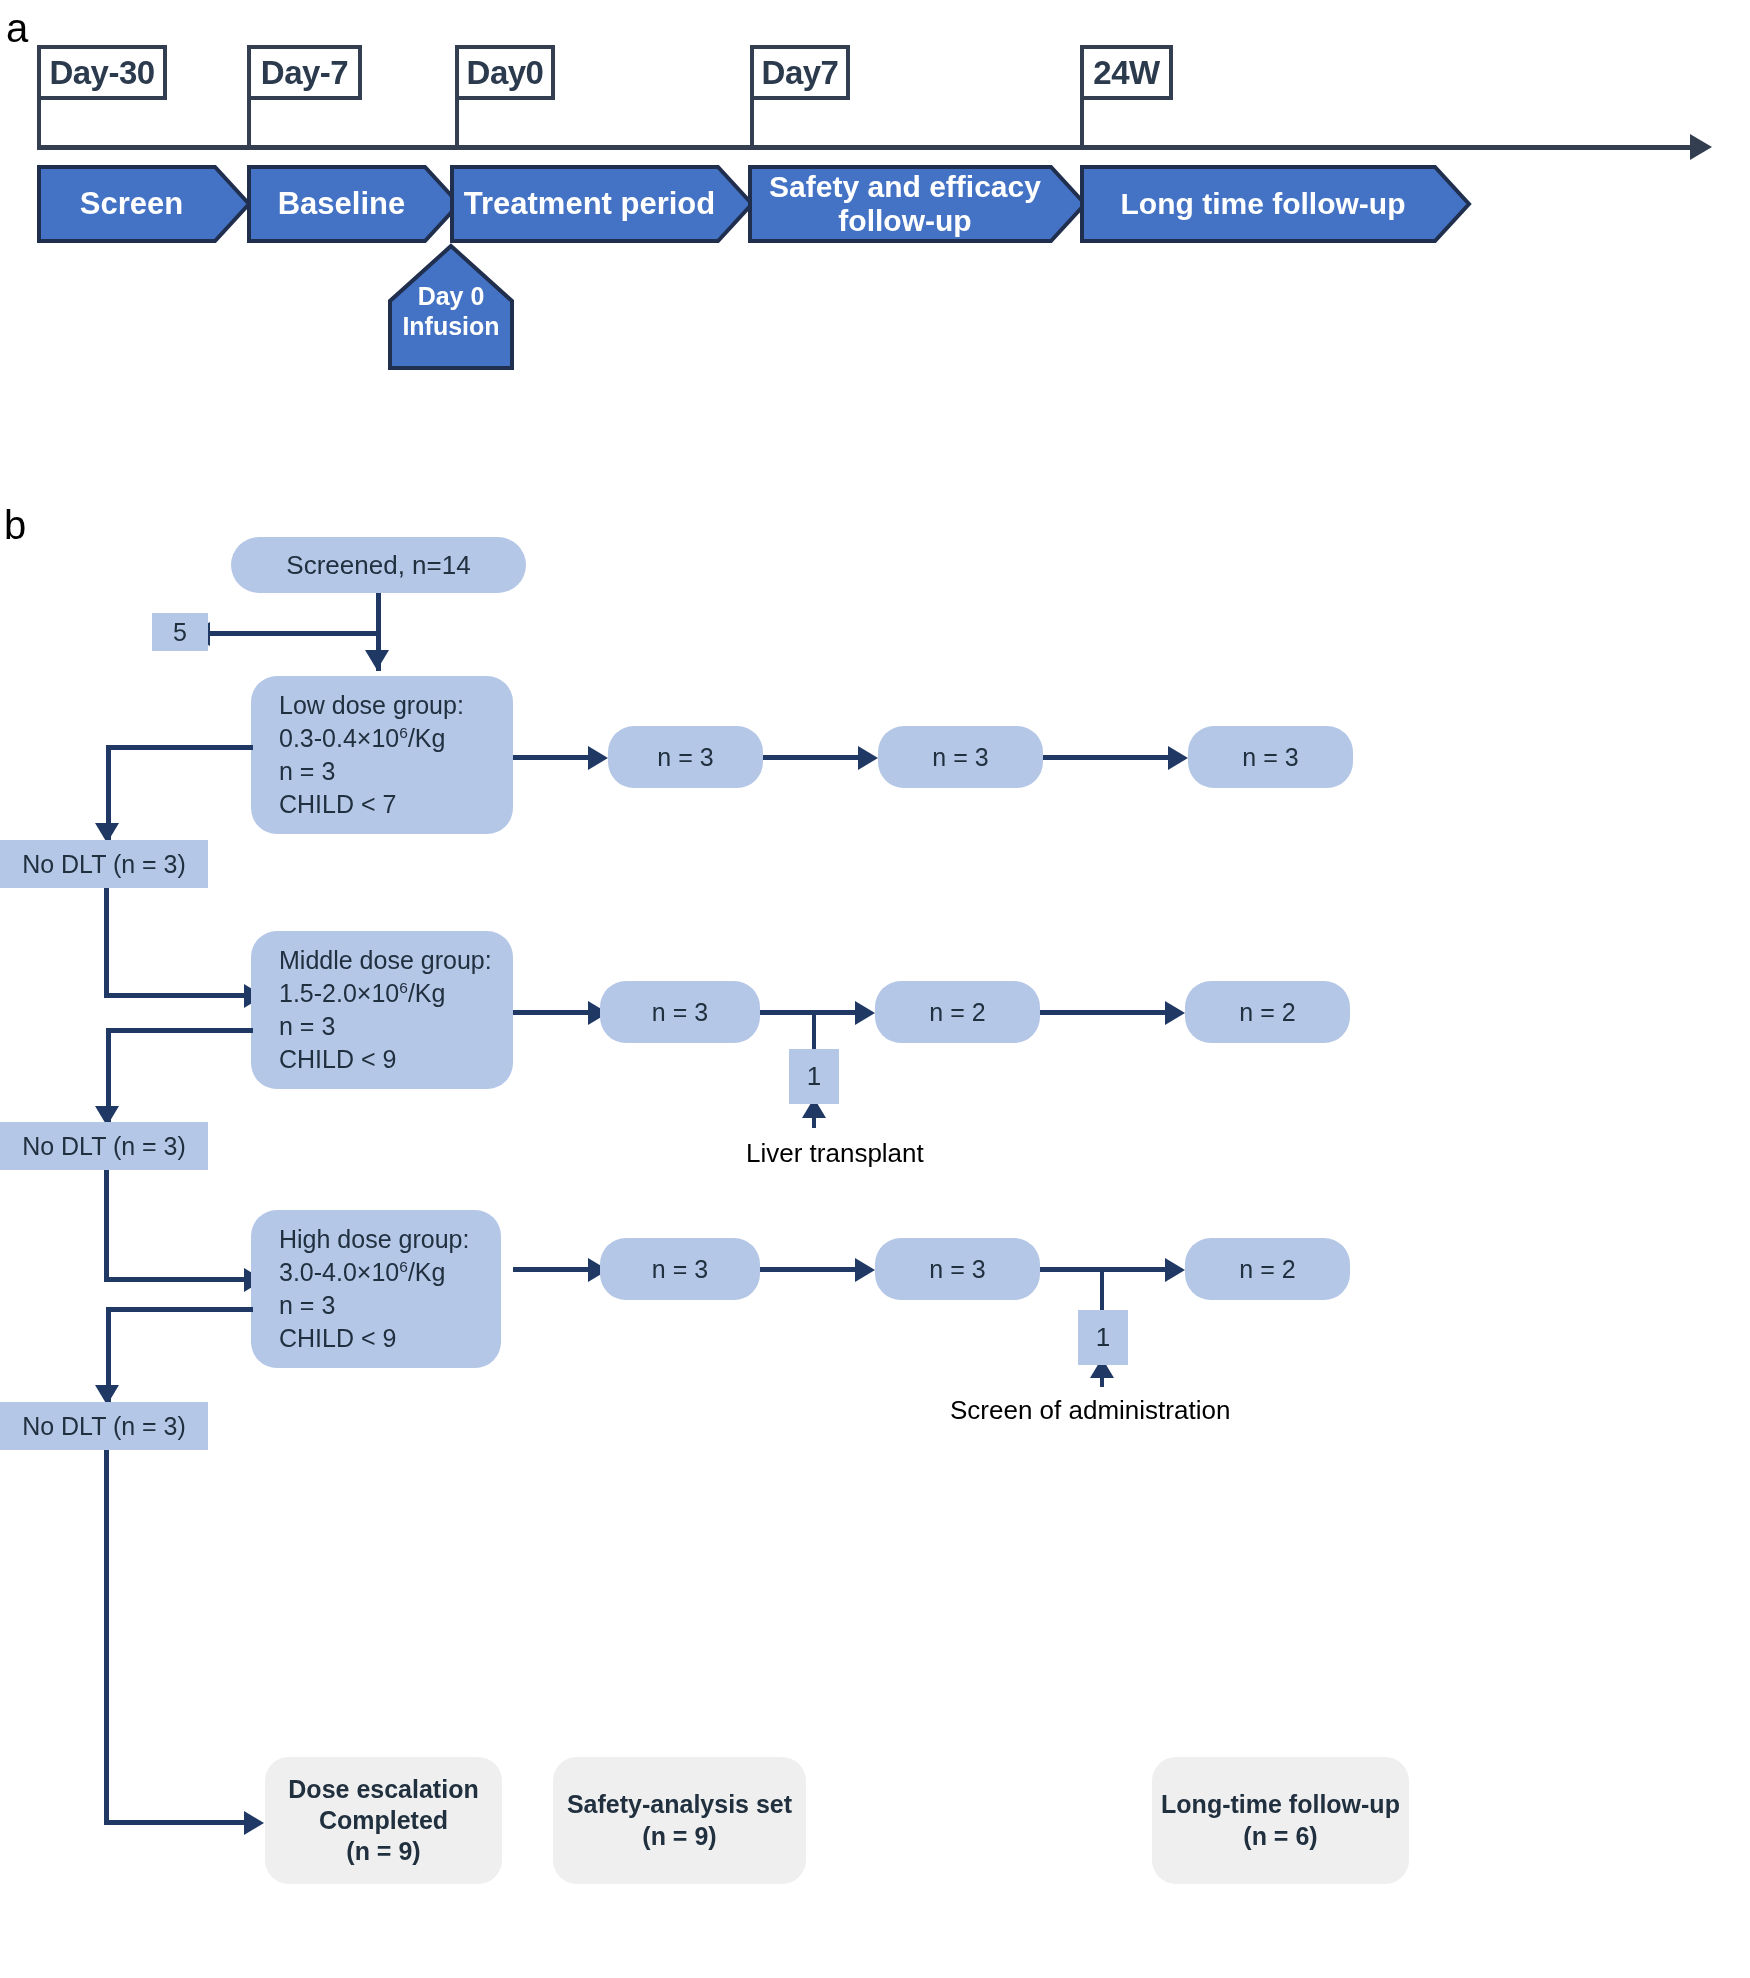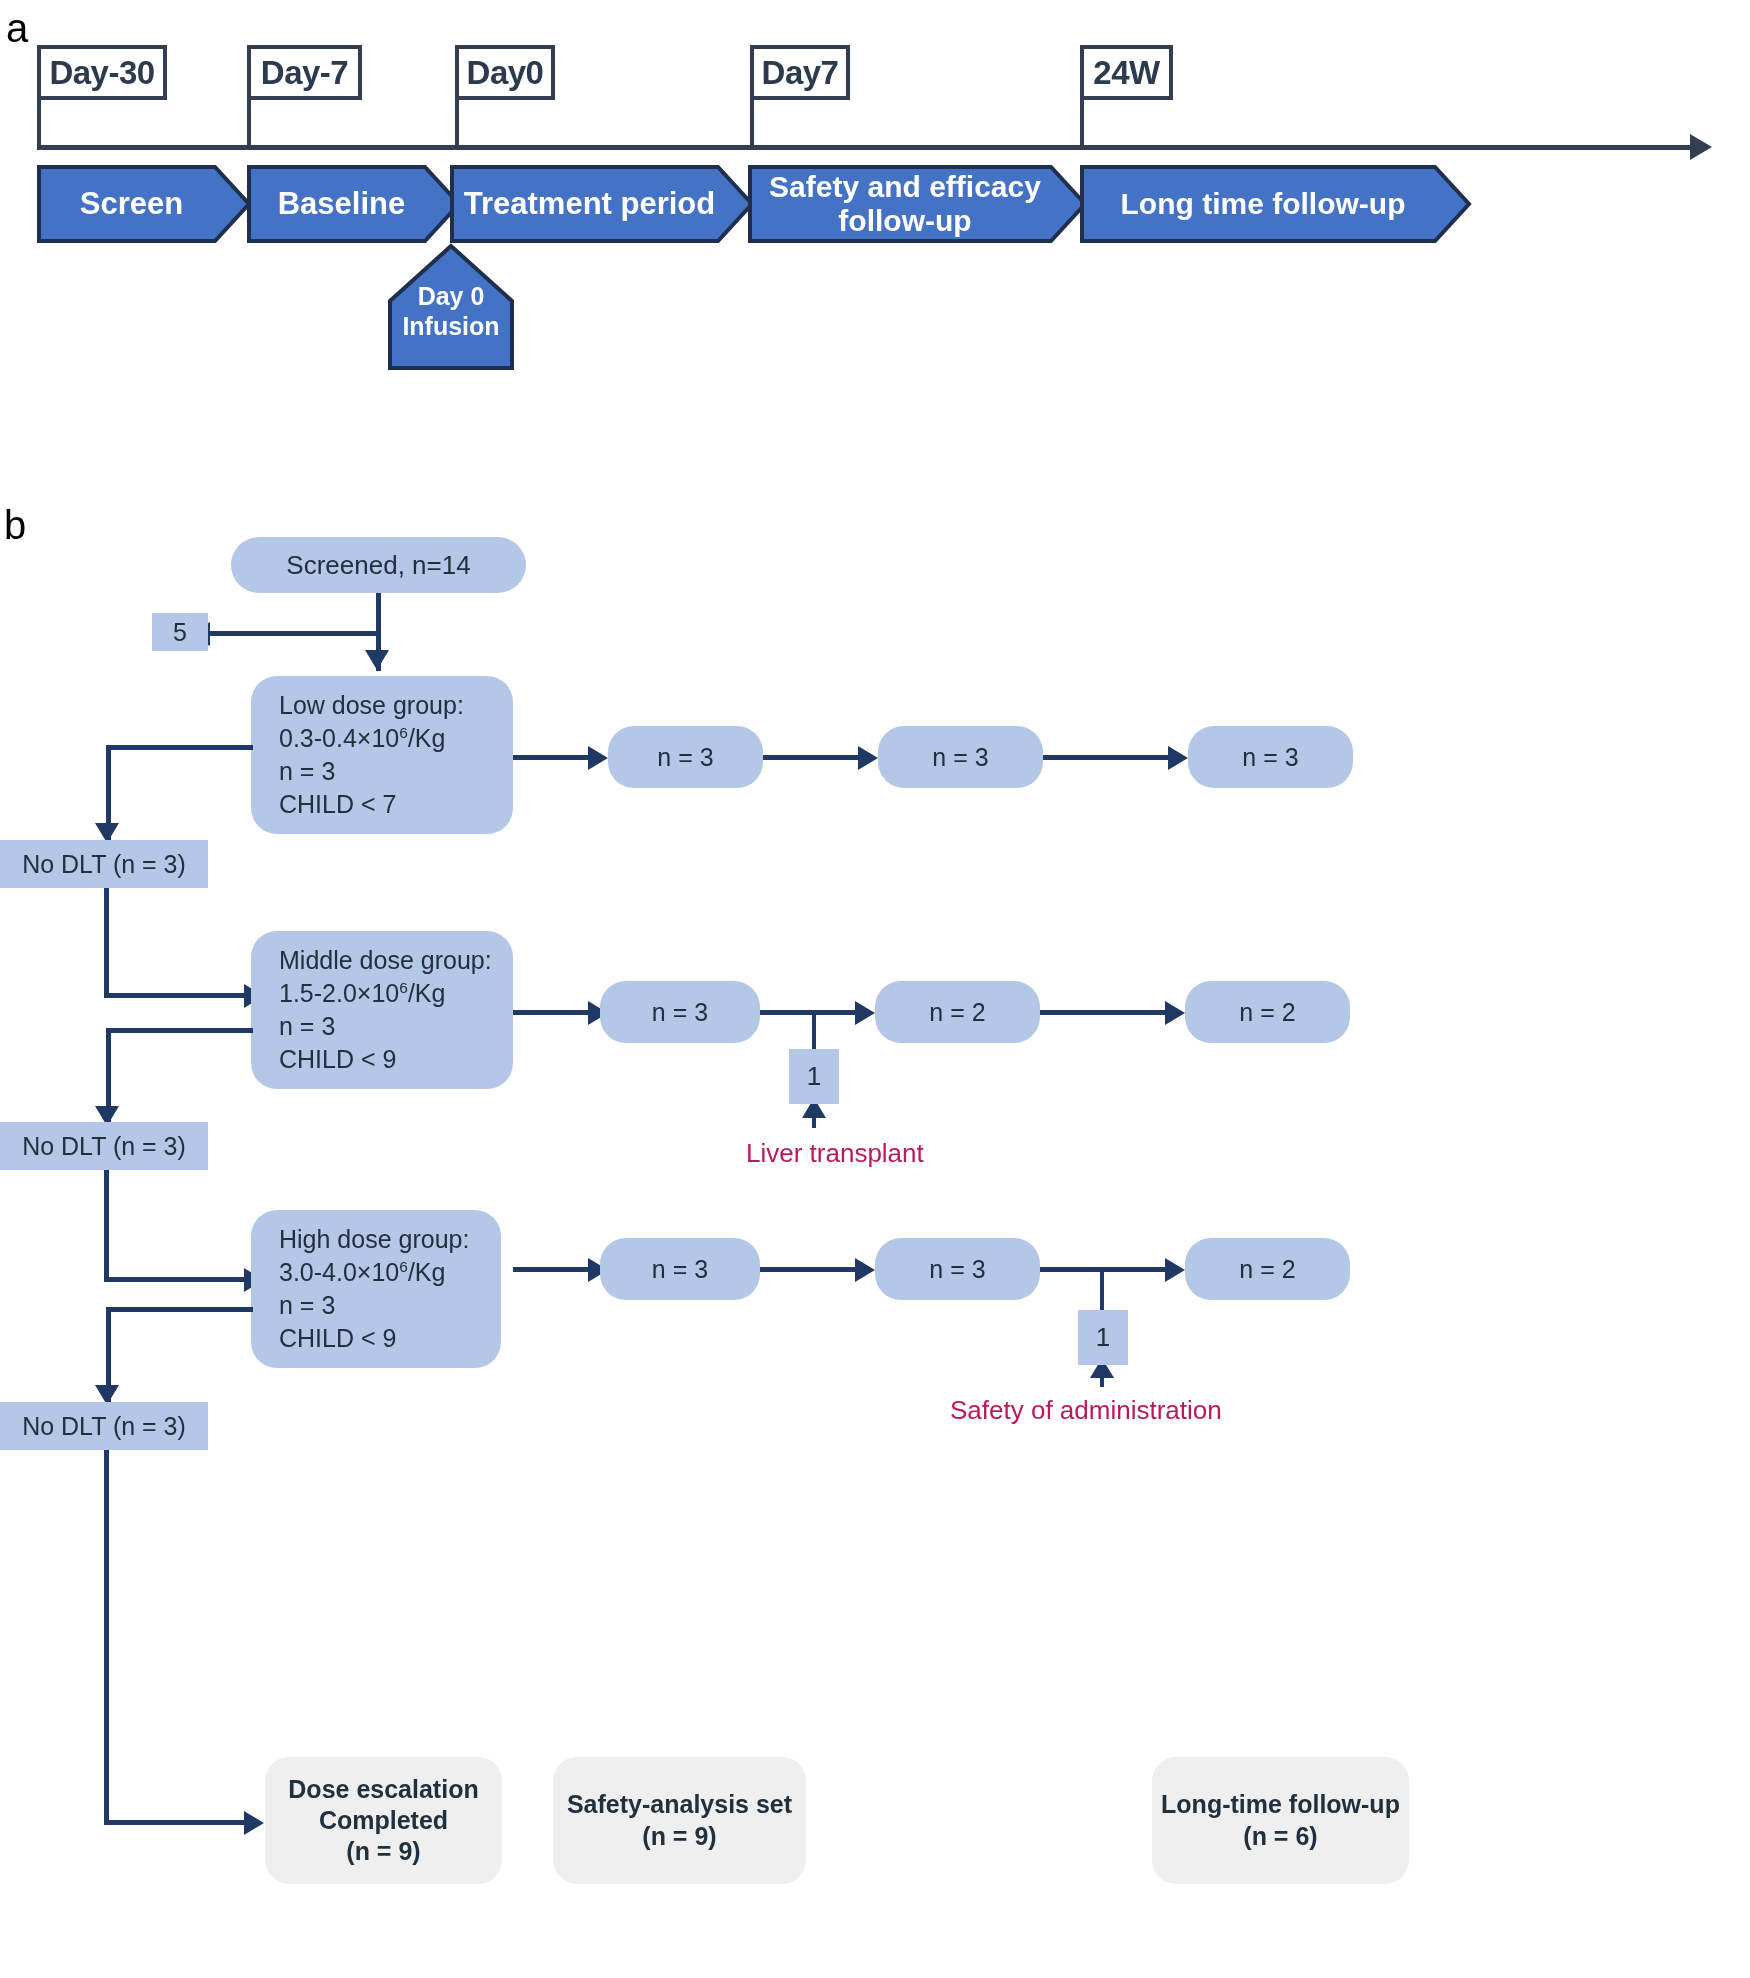--- a/index.html
+++ b/index.html
@@ -157,21 +157,21 @@
     border-top: 20px solid #1f3864;
   }
   .arrow-u {
     border-left: 12px solid transparent;
     border-right: 12px solid transparent;
     border-bottom: 20px solid #1f3864;
   }
   .annot {
     position: absolute;
     font-size: 26px;
-    color: #be185d;
+    color: #000000;
     white-space: nowrap;
     text-align: center;
   }
   .line-stack { white-space: pre-line; }
 </style>
 </head>
 <body>
 
 <div id="page">
 
@@ -321,21 +321,21 @@
   <div class="seg h" style="left:760px; top:1267px; width:100px;"></div>
   <div class="arrow-r" style="left:855px; top:1258px;"></div>
   <div class="node rounded bold" style="left:875px; top:1238px; width:165px; height:62px;">n = 3</div>
 
   <div class="seg h" style="left:1040px; top:1267px; width:130px;"></div>
   <div class="arrow-r" style="left:1165px; top:1258px;"></div>
   <div class="node rounded bold" style="left:1185px; top:1238px; width:165px; height:62px;">n = 2</div>
 
   <div class="seg v" style="left:1100px; top:1267px; height:120px; width:4px;"></div>
   <div class="arrow-u" style="left:1090px; top:1358px;"></div>
-  <div class="annot" style="left:950px; top:1395px;">Safety of administration</div>
+  <div class="annot" style="left:950px; top:1395px;">Screen of administration</div>
   <div class="node square plain" style="left:1078px; top:1310px; width:50px; height:55px; font-size:26px;">1</div>
 
   <div class="seg h" style="left:106px; top:1307px; width:147px;"></div>
   <div class="seg v" style="left:106px; top:1307px; height:95px;"></div>
   <div class="arrow-d" style="left:95px; top:1385px;"></div>
   <div class="node square plain" style="left:0px; top:1402px; width:208px; height:48px; font-size:25px;">No DLT (n = 3)</div>
 
   <div class="seg v" style="left:104px; top:1450px; height:375px;"></div>
   <div class="seg h" style="left:104px; top:1820px; width:145px;"></div>
   <div class="arrow-r" style="left:244px; top:1811px;"></div>

